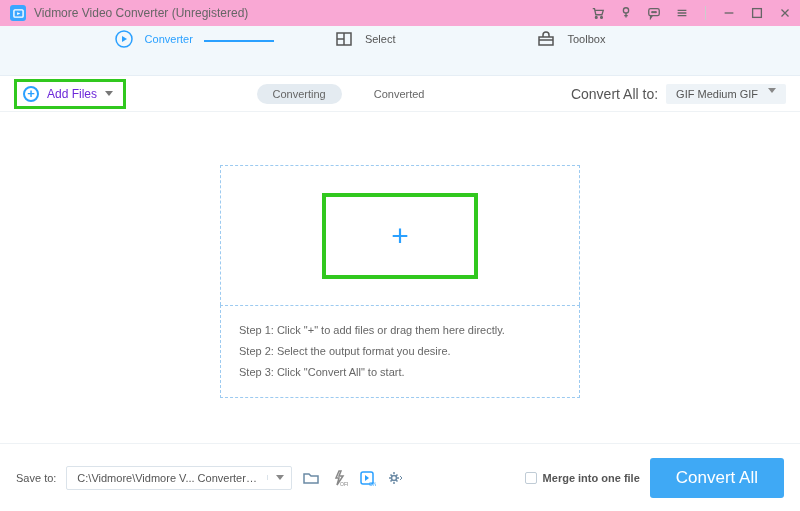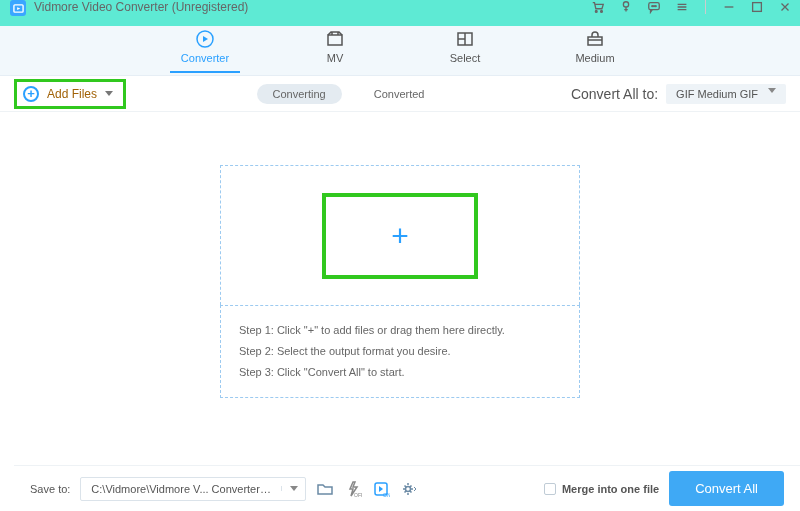--- a/index.html
+++ b/index.html
@@ -1,40 +1,40 @@
 <!DOCTYPE html>
 <html><head>
 <meta charset="utf-8">
 <style>
   * { box-sizing: border-box; margin: 0; padding: 0; font-family: -apple-system, "Segoe UI", Arial, sans-serif; }
   body { width: 800px; height: 511px; background: #fff; color: #555; font-size: 12px; overflow: hidden; position: relative; }
 
   
-  .titlebar { height: 26px; background: #5eead4; display: flex; align-items: flex-start; padding: 0 8px 0 10px; font-size: 12px; color: #666; }
+  .titlebar { height: 26px; background: #f9a8d4; display: flex; align-items: center; padding: 0 8px 0 10px; font-size: 12px; color: #666; }
   .titlebar .logo { width: 16px; height: 16px; border-radius: 3px; background: #3aa6ff; margin-right: 8px; display: flex; align-items: center; justify-content: center; }
   .titlebar .logo svg { width: 11px; height: 11px; }
   .titlebar .title { flex: 1; }
   .titlebar .win-icons { display: flex; align-items: center; gap: 14px; }
   .titlebar .win-icons .ico { width: 14px; height: 14px; display: flex; align-items: center; justify-content: center; color: #666; cursor: pointer; }
   .titlebar .win-icons .sep { width: 1px; height: 14px; background: #ccc; margin: 0 2px; }
 
   
   .tabs-row { height: 50px; background: #f2f8fc; display: flex; align-items: flex-start; justify-content: center; gap: 60px; border-bottom: 1px solid #e6eef5; }
-  .tab { display: flex; flex-direction: column; align-items: center; gap: 4px; padding-top: 4px; cursor: pointer; color: #555; }
+  .tab { display: flex; flex-direction: row; align-items: center; gap: 11px; padding-top: 4px; cursor: pointer; color: #555; }
   .tab .ticon { width: 20px; height: 18px; display: flex; align-items: center; justify-content: center; }
   .tab.active { color: #2aa0ff; }
   .tab .tlabel { font-size: 11px; }
   .tab .under { width: 70px; height: 2px; background: transparent; margin-top: 3px; }
   .tab.active .under { background: #2aa0ff; }
 
   
   .subbar { height: 36px; display: flex; align-items: center; padding: 0 14px; border-bottom: 1px solid #eef2f5; }
   .add-files { display: flex; align-items: center; gap: 8px; padding: 4px 10px 4px 6px; border: 3px solid #31c81e; cursor: pointer; }
   .add-files .plus { width: 16px; height: 16px; border: 2px solid #2aa0ff; border-radius: 50%; display: flex; align-items: center; justify-content: center; color: #2aa0ff; font-weight: bold; font-size: 13px; line-height: 1; }
-  .add-files .lbl { font-size: 12px; color: #a16207; }
+  .add-files .lbl { font-size: 12px; color: #6d28d9; }
   .add-files .caret { width: 0; height: 0; border-left: 4px solid transparent; border-right: 4px solid transparent; border-top: 5px solid #777; }
   .subbar .center { flex: 1; display: flex; justify-content: center; }
   .seg { display: flex; align-items: flex-start; gap: 16px; }
   .seg .pill { padding: 4px 16px; border-radius: 12px; font-size: 11px; color: #666; cursor: pointer; }
   .seg .pill.active { background: #e4ebf1; }
   .subbar .right { display: flex; align-items: center; gap: 8px; }
   .convert-to-lbl { font-size: 14px; color: #555; }
   .format-dd { display: flex; align-items: flex-start; gap: 10px; background: #eef3f7; padding: 4px 10px; border-radius: 2px; cursor: pointer; }
   .format-dd .val { font-size: 11px; color: #555; }
   .format-dd .caret { width: 0; height: 0; border-left: 4px solid transparent; border-right: 4px solid transparent; border-top: 5px solid #888; }
@@ -42,31 +42,31 @@
   
   .main { position: absolute; top: 112px; left: 0; right: 0; bottom: 60px; display: flex; align-items: center; justify-content: center; }
   .drop-wrap { width: 360px; }
   .drop-top { height: 140px; border: 1.5px dashed #9ccaf0; border-bottom: 0; display: flex; align-items: center; justify-content: center; }
   .drop-big { width: 156px; height: 86px; border: 4px solid #31c81e; display: flex; align-items: center; justify-content: center; cursor: pointer; }
   .drop-big .bigplus { color: #2aa0ff; font-size: 30px; font-weight: 200; line-height: 1; }
   .drop-bottom { border: 1.5px dashed #9ccaf0; padding: 14px 18px; }
   .step { font-size: 11px; color: #666; line-height: 1.9; }
 
   
-  .footer { position: absolute; left: 14px; right: 0; bottom: 0; height: 46px; display: flex; align-items: center; padding: 0 16px; gap: 10px; border-top: 1px solid #eef2f5; }
+  .footer { position: absolute; left: 0; right: 0; bottom: 0; height: 68px; display: flex; align-items: center; padding: 0 16px; gap: 10px; border-top: 1px solid #eef2f5; }
   .save-to { font-size: 11px; color: #555; }
   .path-box { display: flex; align-items: center; border: 1px solid #dbe3ea; border-radius: 2px; }
   .path-box .pv { padding: 5px 10px; font-size: 11px; color: #555; width: 200px; white-space: nowrap; overflow: hidden; text-overflow: ellipsis; }
   .path-box .pcaret { width: 24px; display: flex; align-items: center; justify-content: center; border-left: 1px solid #dbe3ea; }
   .path-box .pcaret .tri { width: 0; height: 0; border-left: 4px solid transparent; border-right: 4px solid transparent; border-top: 5px solid #888; }
   .foot-ico { width: 18px; height: 18px; display: flex; align-items: center; justify-content: center; color: #6b8aa5; cursor: pointer; }
   .foot-spacer { flex: 1; }
   .merge { display: flex; align-items: center; gap: 6px; font-size: 11px; color: #555; cursor: pointer; font-weight: bold; }
   .merge .cb { width: 12px; height: 12px; border: 1px solid #c0ccd6; border-radius: 2px; }
-  .convert-btn { background: #3fa9f5; color: #fff; font-size: 13px; padding: 10px 26px; border-radius: 3px; cursor: pointer; }
+  .convert-btn { background: #3fa9f5; color: #fff; font-size: 17px; padding: 10px 26px; border-radius: 3px; cursor: pointer; }
 
   svg { stroke: currentColor; fill: none; stroke-width: 1.5; }
 </style>
 </head>
 <body>
 
 <div class="titlebar">
   <div class="logo">
     <svg viewBox="0 0 12 12">
         <rect x="1" y="2" width="10" height="8" rx="1" stroke="#fff" fill="none"></rect>
@@ -128,45 +128,35 @@
           <circle cx="10" cy="10" r="8"></circle>
           <path d="M8 7l5 3-5 3z" fill="#2aa0ff" stroke="none"></path>
         </svg>
       </div>
     <div class="tlabel">Converter</div>
     <div class="under"></div>
   </div>
   <div class="tab">
     <div class="ticon">
         <svg viewBox="0 0 20 20" style="stroke:#555">
-          <rect x="3" y="6" width="14" height="10"></rect>
-          <path d="M3 6l3-3h8l3 3M7 3v3M13 3v3"></path>
-        </svg>
-      </div>
-    <div class="tlabel">MV</div>
-    <div class="under"></div>
-  </div>
-  <div class="tab">
-    <div class="ticon">
-        <svg viewBox="0 0 20 20" style="stroke:#555">
           <rect x="3" y="4" width="14" height="12"></rect>
           <path d="M10 4v12M3 10h7"></path>
         </svg>
       </div>
     <div class="tlabel">Select</div>
     <div class="under"></div>
   </div>
   <div class="tab">
     <div class="ticon">
         <svg viewBox="0 0 20 20" style="stroke:#555">
           <rect x="3" y="8" width="14" height="8"></rect>
           <path d="M3 11h14M7 8V6a3 3 0 016 0v2"></path>
         </svg>
       </div>
-    <div class="tlabel">Medium</div>
+    <div class="tlabel">Toolbox</div>
     <div class="under"></div>
   </div>
 </div>
 
 <div class="subbar">
   <div class="add-files">
     <div class="plus">+</div>
     <div class="lbl">Add Files</div>
     <div class="caret"></div>
   </div>

